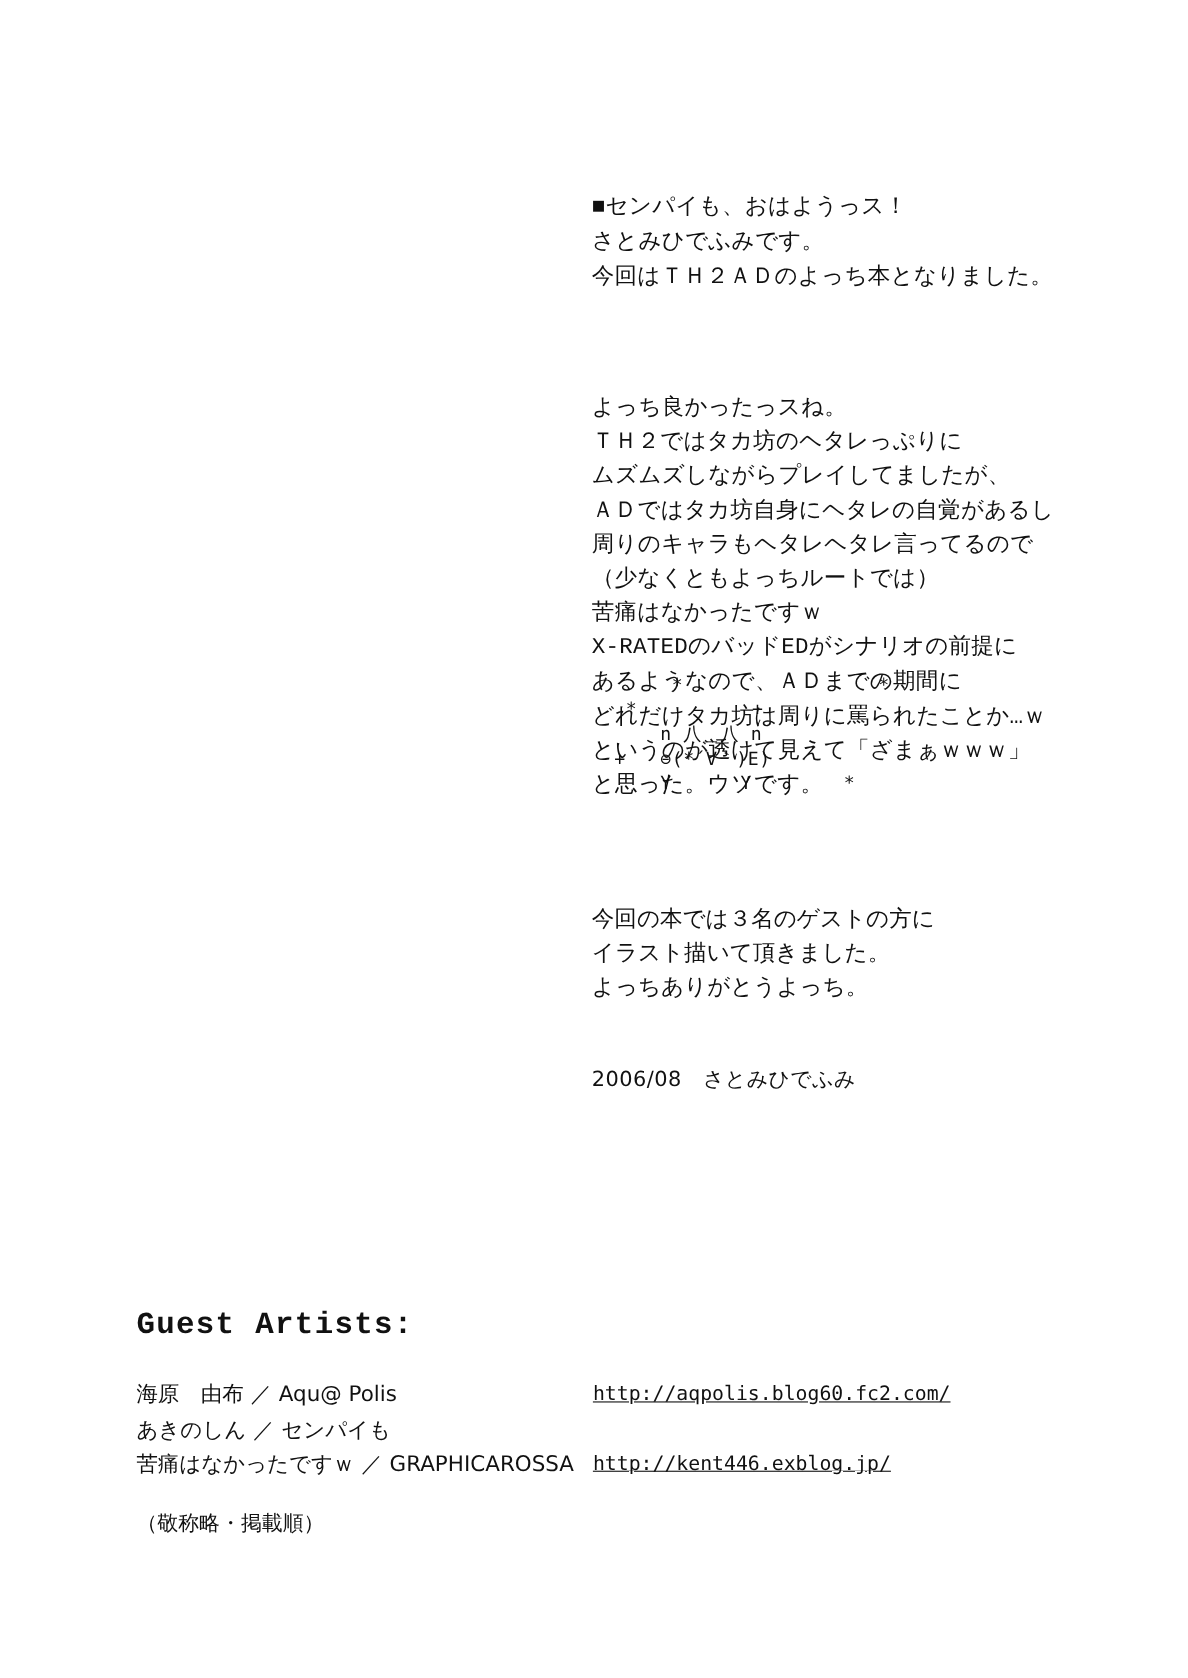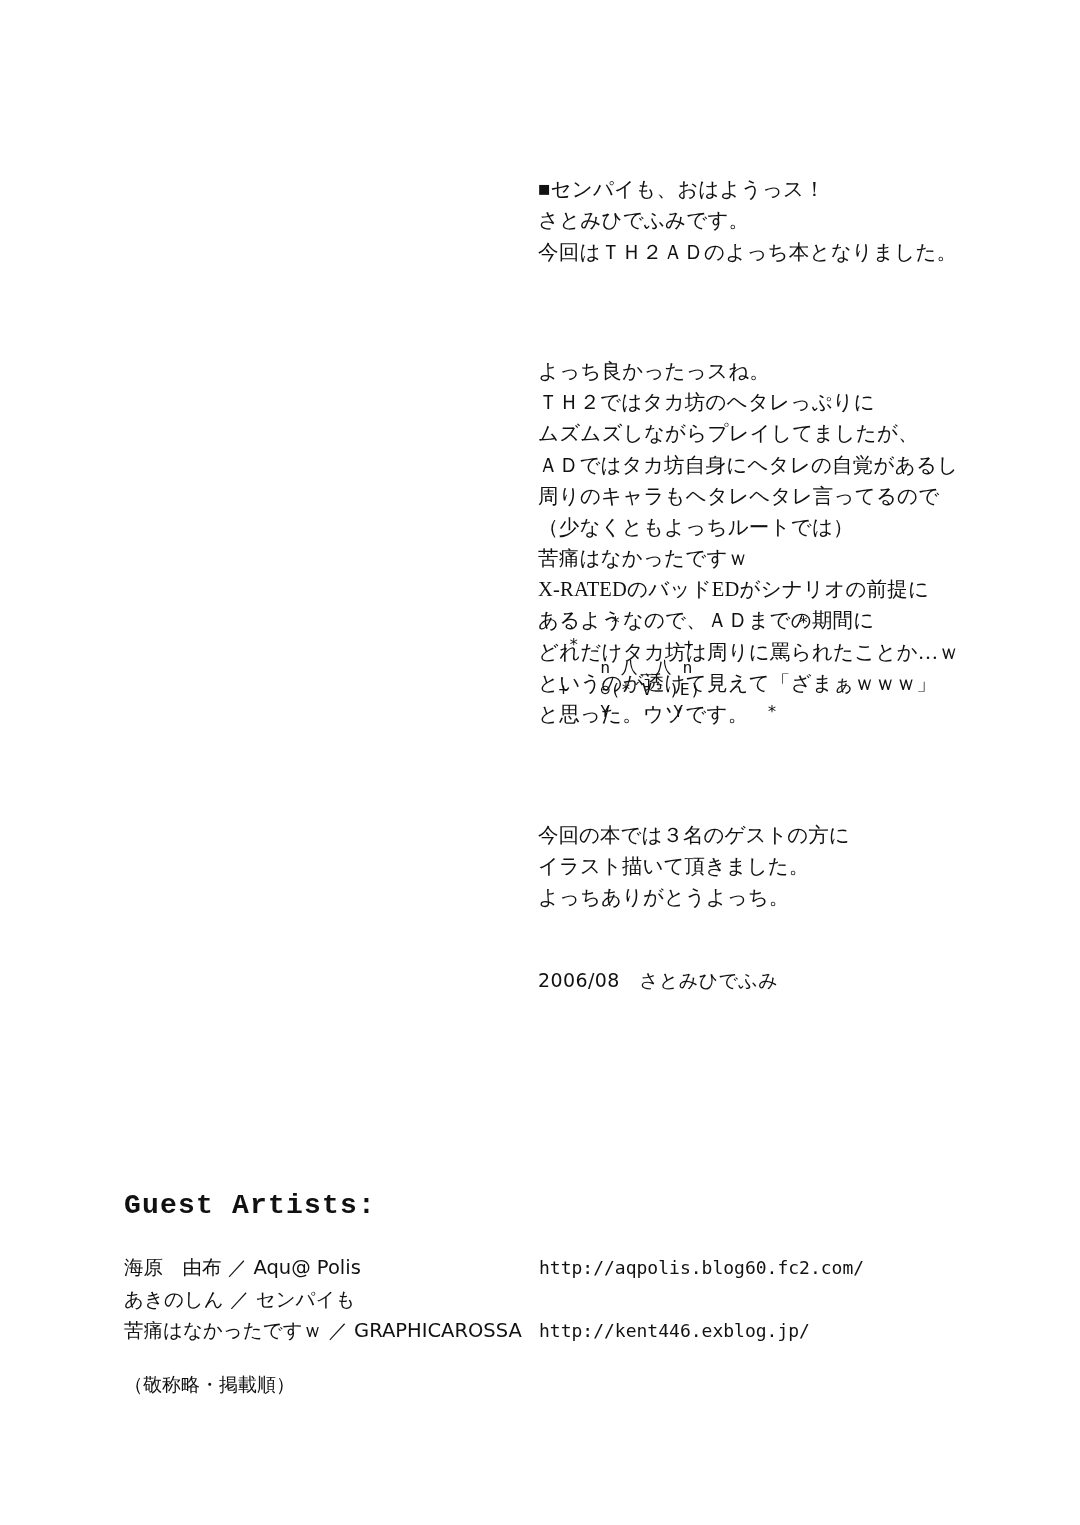--- a/index.html
+++ b/index.html
@@ -25,21 +25,21 @@
   .afterword {
     position: absolute;
     left: 538px;
     top: 112px;
     width: 500px;
     font-size: 20.5px;
     line-height: 1.52;
     letter-spacing: 0.2px;
     color: #111;
     white-space: pre-wrap;
-    font-family: Liberation Serif, serif;
+    font-family: Liberation Mono, monospace;
   }
   .afterword .para {
     margin: 0 0 26px 0;
     white-space: pre-wrap;
   }
   .afterword .para:last-child { margin-bottom: 0; }
 
   
   .ascii-art {
     position: absolute;
@@ -109,20 +109,21 @@
     color: #111;
     white-space: pre;
     font-family: "DejaVu Sans", sans-serif;
   }
   .guest-url {
     color: #111;
     font-family: "DejaVu Sans Mono", monospace;
     font-size: 18px;
     letter-spacing: 0px;
     white-space: pre;
+    text-decoration: underline;
   }
 
   .guest-note {
     position: absolute;
     left: 124px;
     top: 1372px;
     font-size: 19px;
     color: #111;
     white-space: pre;
   }

